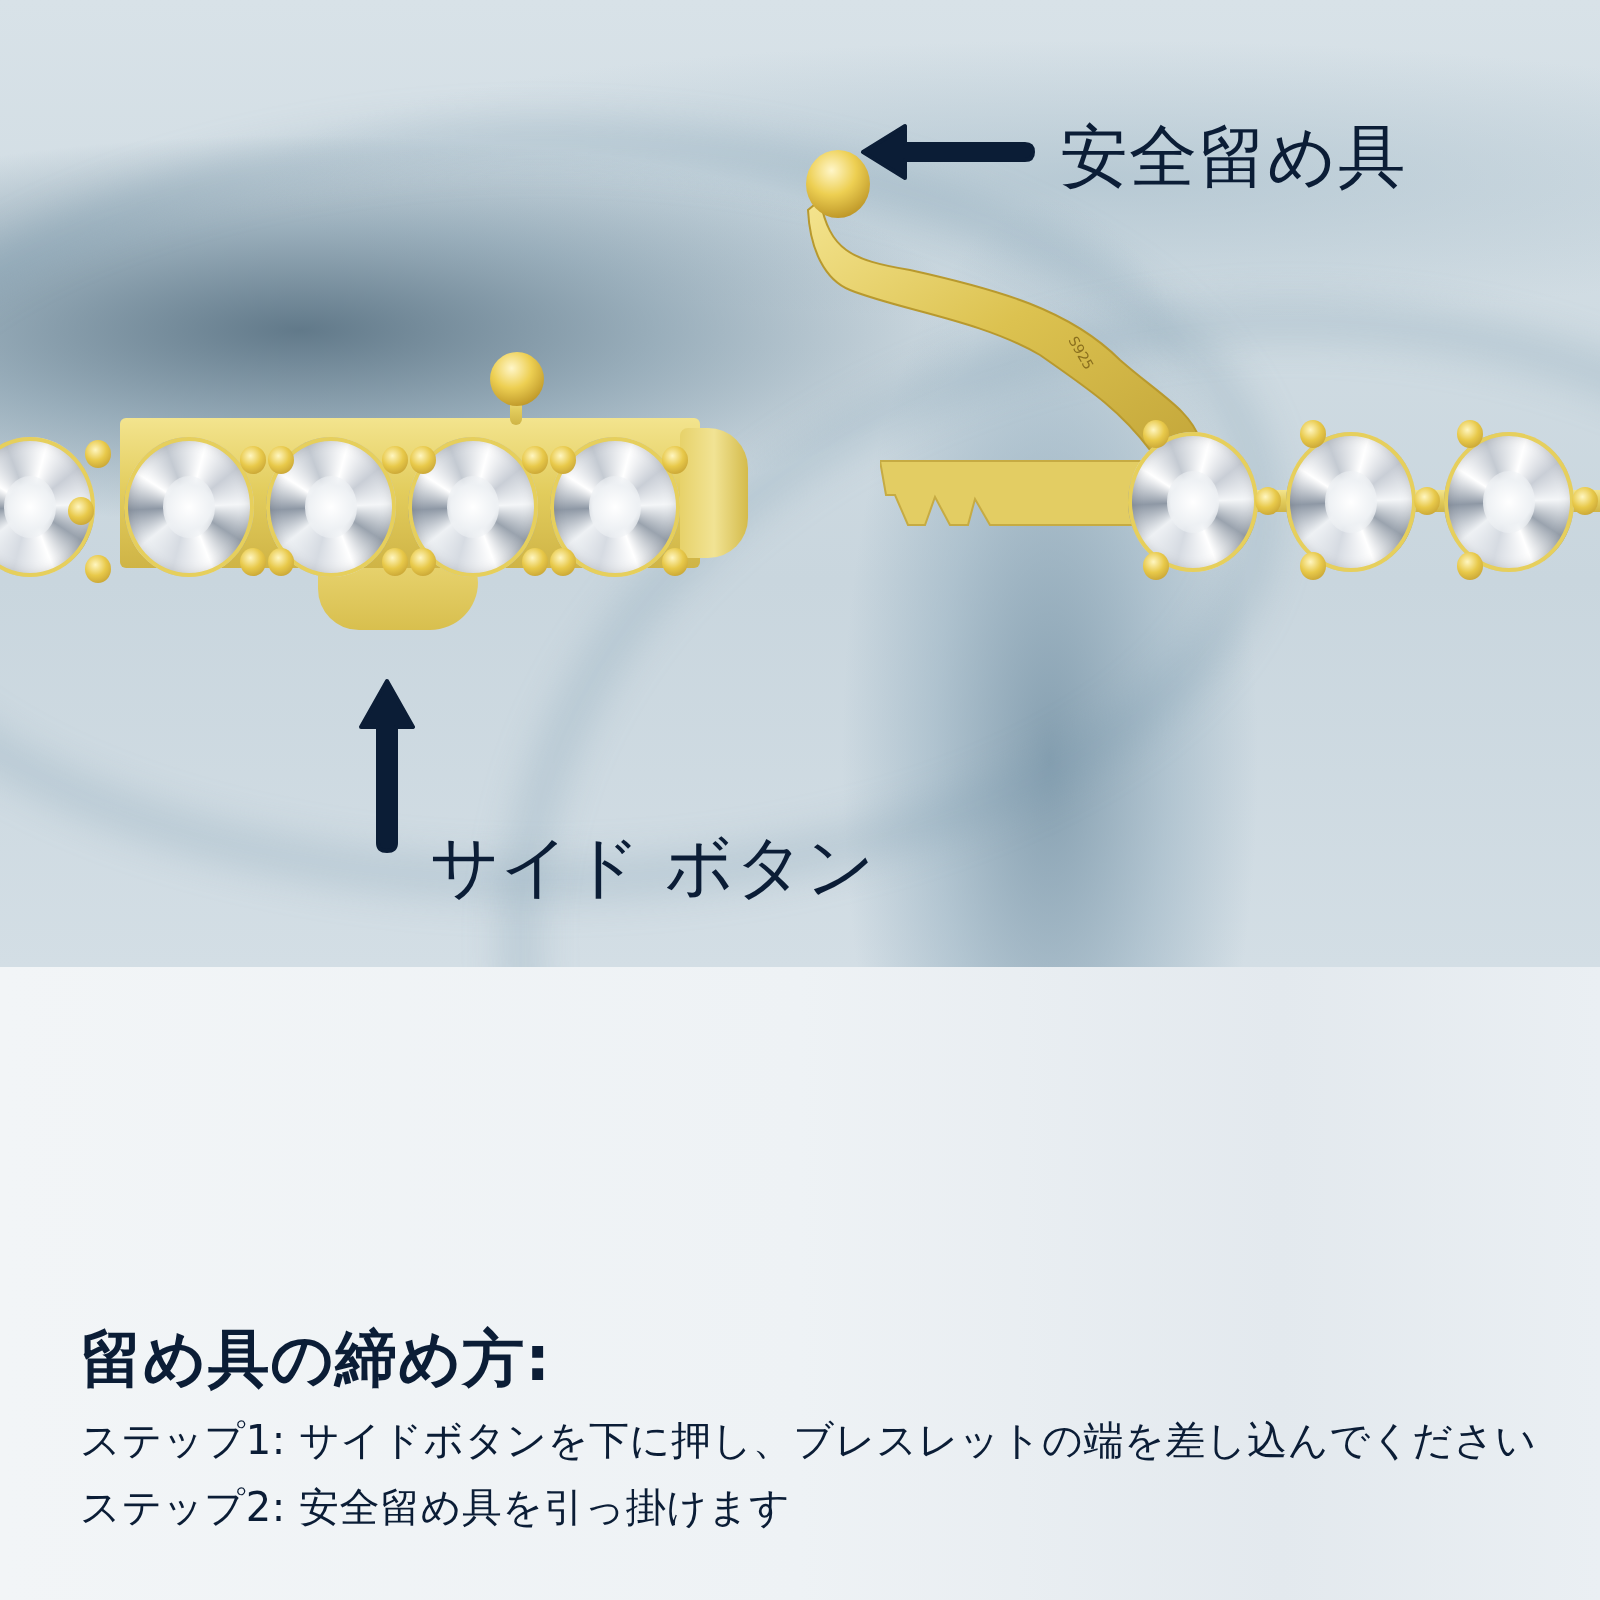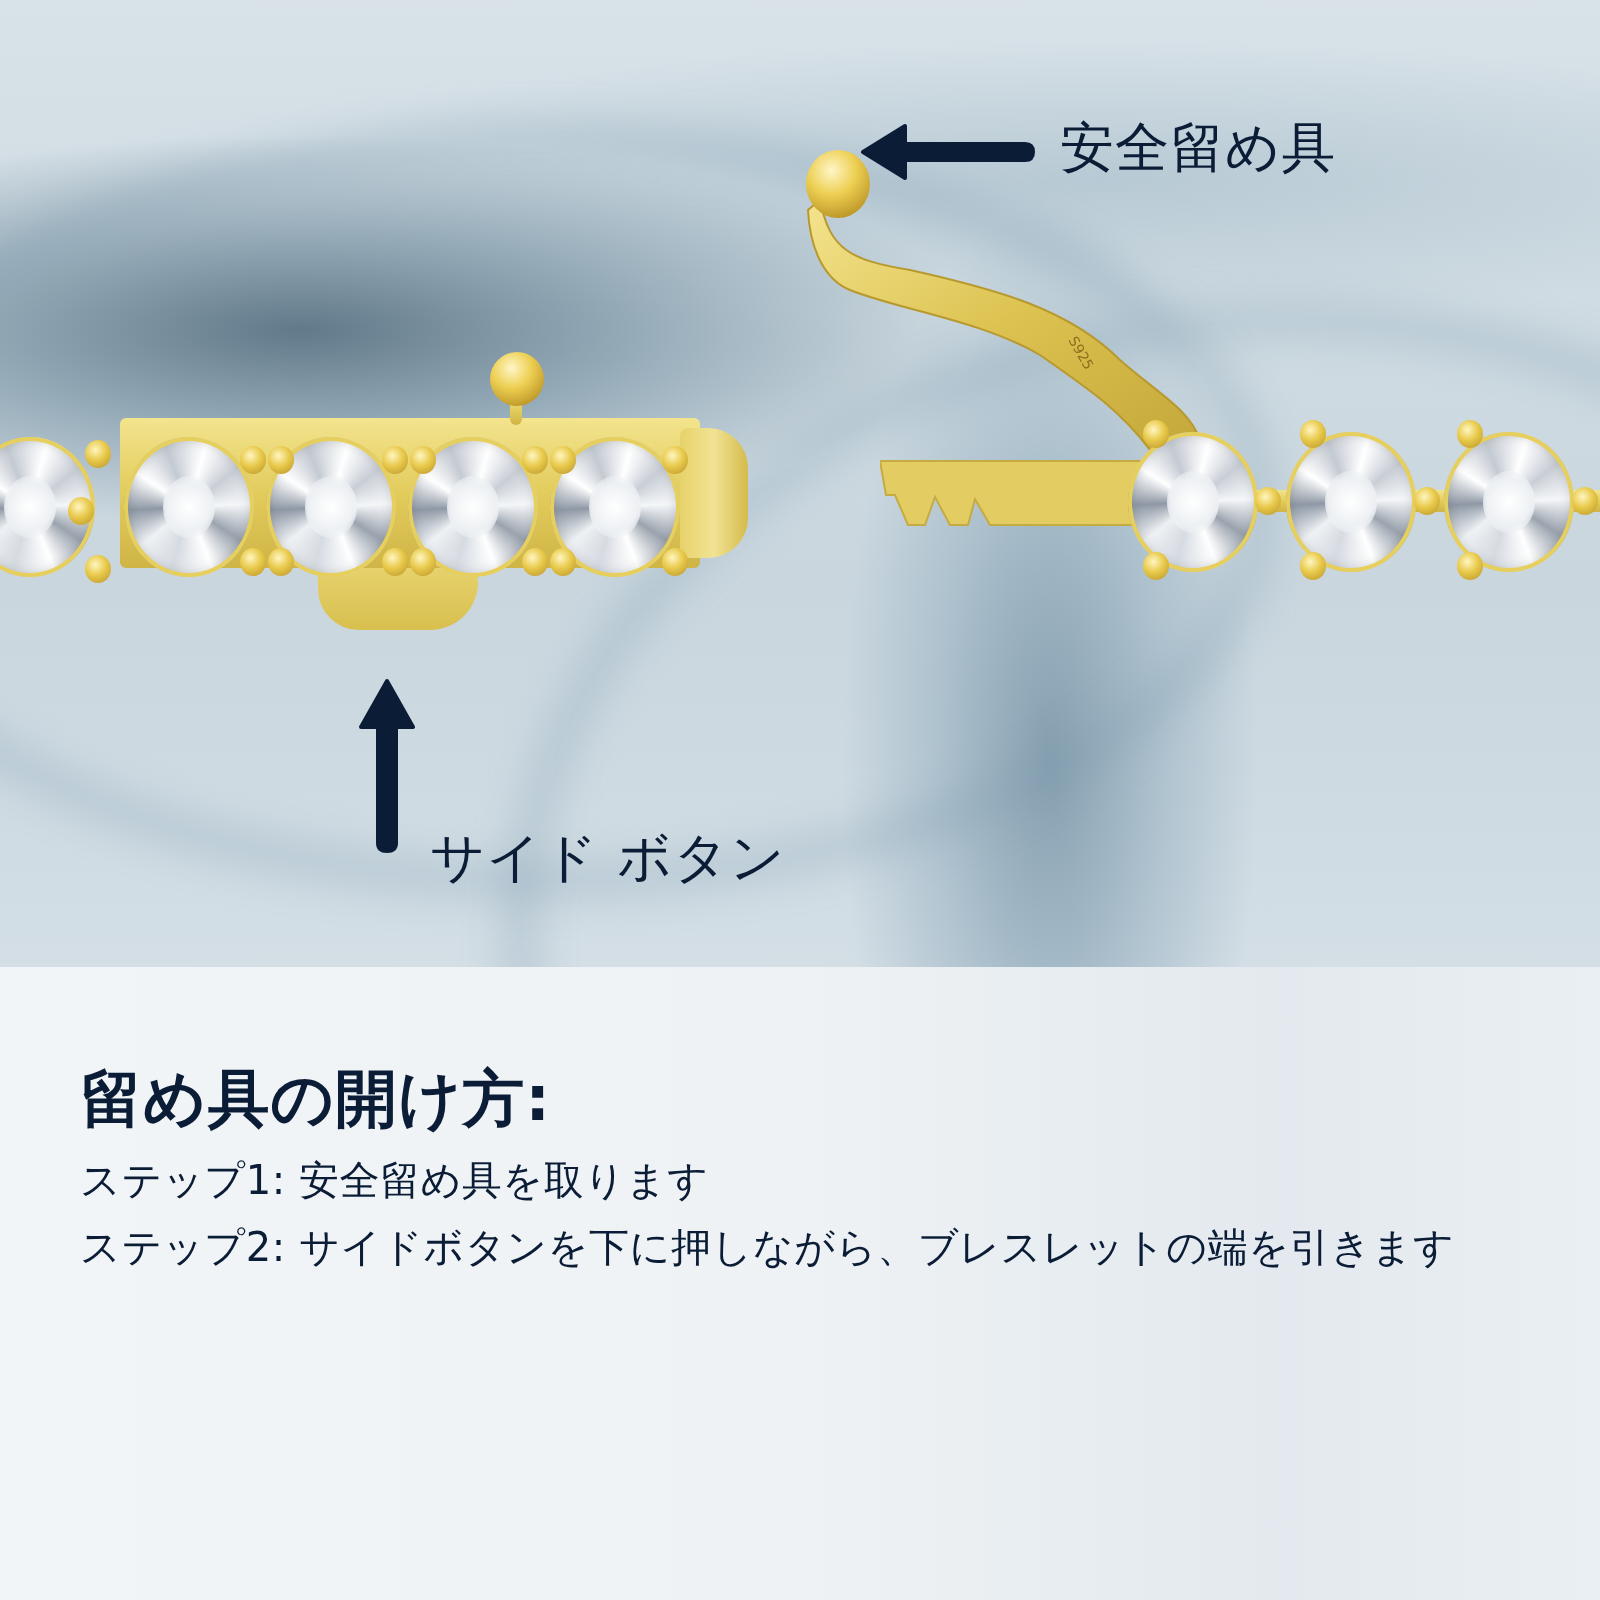--- a/index.html
+++ b/index.html
@@ -41,21 +41,21 @@
   }
   .gold-bar {
     position: absolute;
     background: linear-gradient(180deg, #f3e48e 0%, #e2cc5c 50%, #cfb446 100%);
   }
   .ball {
     position: absolute; border-radius: 50%;
     background: radial-gradient(circle at 40% 30%, #fff6c8 0%, #edcf52 40%, #b78f22 85%);
   }
   .callout-text {
-    position: absolute; font-size: 54px; color: #0b1d36; font-weight: normal; white-space: nowrap;
+    position: absolute; font-size: 68px; color: #0b1d36; font-weight: normal; white-space: nowrap;
     letter-spacing: 1px;
   }
   
   .instructions {
     position: absolute; left: 0; top: 967px; width: 1600px; height: 633px;
     background: linear-gradient(90deg, #f2f5f7 0%, #eef2f5 50%, #e3e9ee 80%, #eaeff3 100%);
   }
   .section { position: absolute; left: 80px; }
   .section h2 {
     margin: 0; font-size: 62px; font-weight: bold; color: #0b1d36; letter-spacing: 1px;
@@ -149,18 +149,18 @@
   </svg>
   <div class="callout-text" style="left:1060px; top:112px;">安全留め具</div>
 
   <svg style="position:absolute; left:355px; top:675px;" width="64" height="180" viewBox="0 0 64 180">
     <path d="M32 6 L 58 52 L 41 52 L 41 168 Q 41 176 32 176 Q 23 176 23 168 L 23 52 L 6 52 Z" fill="#0b1d36" stroke="#0b1d36" stroke-width="4" stroke-linejoin="round"></path>
   </svg>
   <div class="callout-text" style="left:430px; top:790px;margin-top:32px;">サイド ボタン</div>
 </div>
 
 <div class="instructions">
-  <div class="section" style="top:90px;">
-    <h2>留め具の開け方:</h2>
-    <div class="step">ステップ1: 安全留め具を取ります</div>
-    <div class="step">ステップ2: サイドボタンを下に押しながら、ブレスレットの端を引きます</div>
+  <div class="section" style="top:350px;">
+    <h2>留め具の締め方:</h2>
+    <div class="step">ステップ1: サイドボタンを下に押し、ブレスレットの端を差し込んでください</div>
+    <div class="step">ステップ2: 安全留め具を引っ掛けます</div>
   </div>
 </div>
 
 </body></html>

